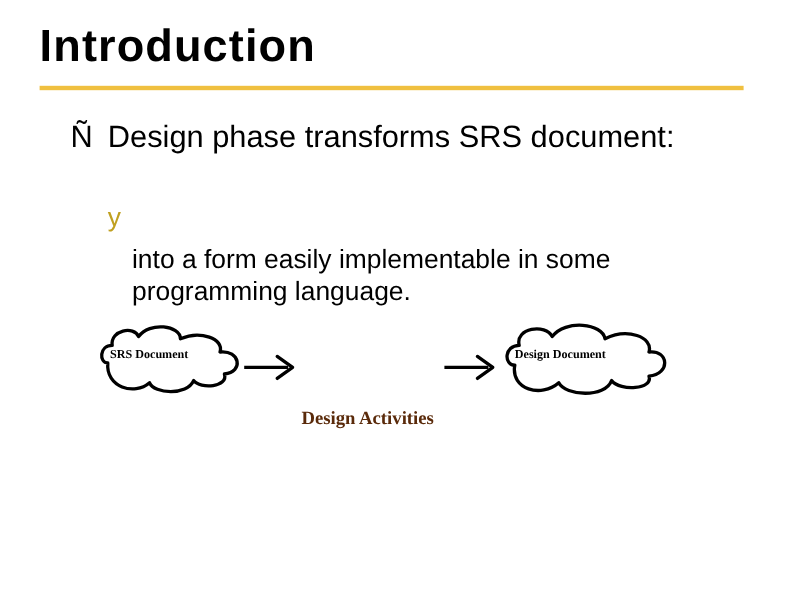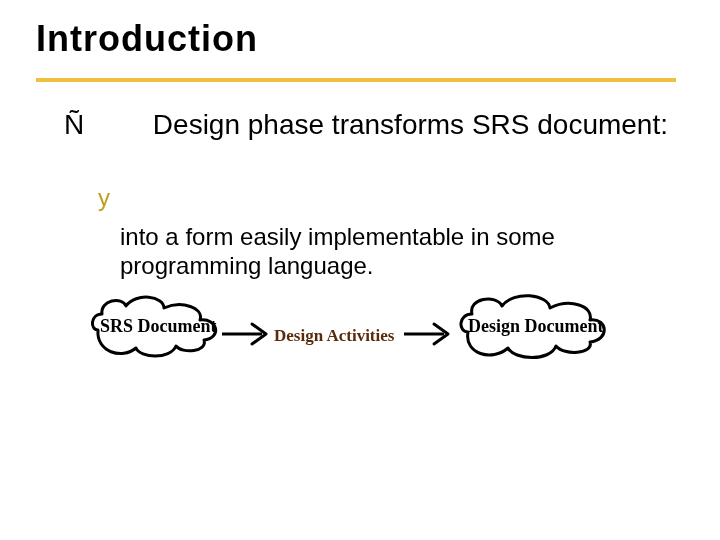--- a/index.html
+++ b/index.html
@@ -16,21 +16,21 @@
     position: relative;
     width: 720px;
     height: 540px;
   }
   .title {
     position: absolute;
     left: 36px;
     top: 18px;
     font-family: "Arial Black", Arial, Helvetica, sans-serif;
     font-weight: 900;
-    font-size: 36px;
+    font-size: 41px;
     letter-spacing: 1px;
     color: #000;
   }
   .title-underline {
     position: absolute;
     left: 36px;
     top: 78px;
     width: 640px;
     height: 0;
     border-bottom: 4px solid #f0c040; 
@@ -45,22 +45,21 @@
     color: #000;
   }
   .bullet1 .sym {
     position: absolute;
     left: -4px;
     top: 0;
     font-size: 28px;
   }
   .bullet1 .txt {
     display: block;
-    margin-left: 18px;
-    text-align: right;
+    margin-left: 30px;
   }
   .bullet2 {
     position: absolute;
     left: 98px;
     top: 184px;
     width: 560px;
     font-size: 24px;
     line-height: 1.2;
     color: #000;
   }
@@ -85,32 +84,33 @@
   }
   .diagram svg {
     position: absolute;
     left: 0;
     top: 0;
   }
   .cloud-label {
     position: absolute;
     font-family: "Times New Roman", Times, serif;
     font-weight: bold;
-    font-size: 18px;
+    font-size: 11px;
     white-space: nowrap;
     text-align: left;
     color: #000;
   }
   .mid-label {
     position: absolute;
     font-family: "Times New Roman", Times, serif;
     font-weight: bold;
     font-size: 17px;
     color: #5a2a0a;
     white-space: nowrap;
+    margin-top: 44px;
   }
 </style>
 </head>
 <body>
 
 <div class="slide">
 
   <div class="title">Introduction</div>
   <div class="title-underline"></div>
 

